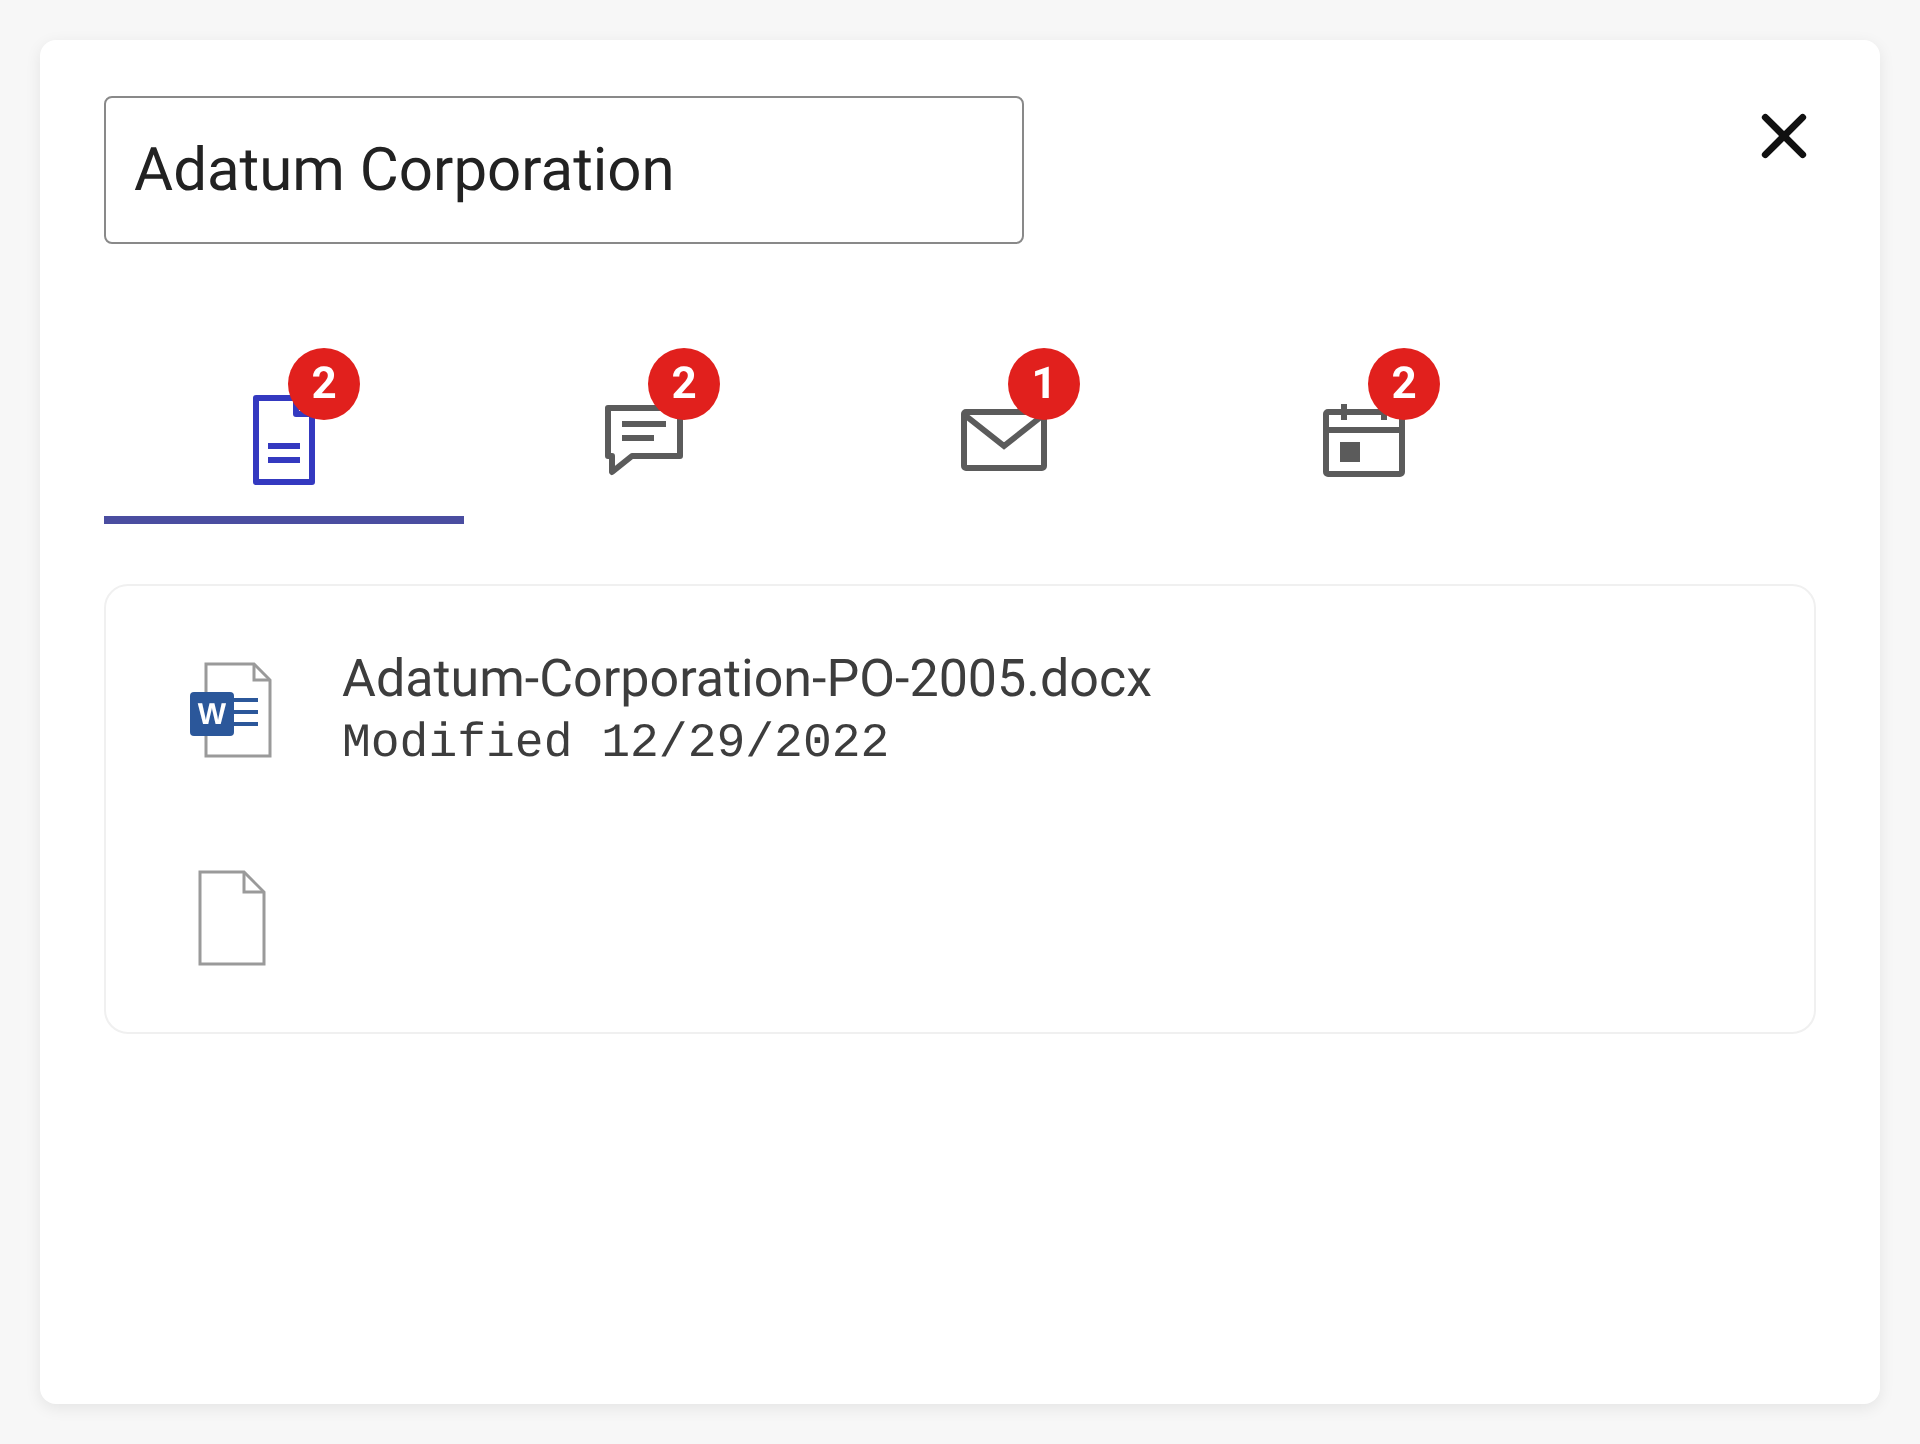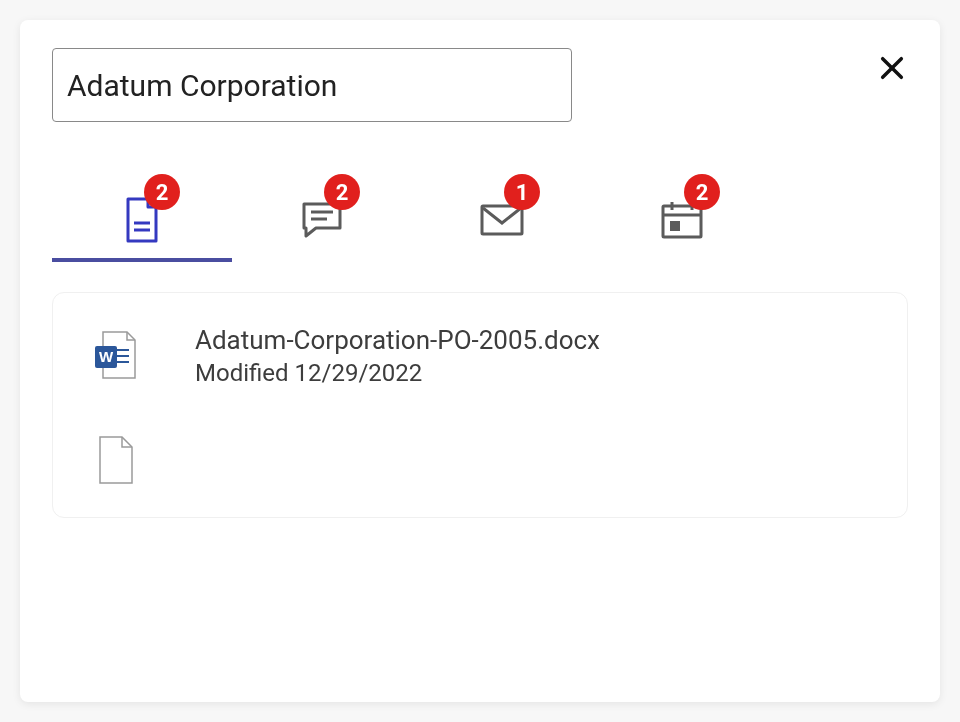--- a/index.html
+++ b/index.html
@@ -24,21 +24,21 @@
     position: absolute;
     top: 28px;
     right: 28px;
     background: none;
     border: none;
     cursor: pointer;
     padding: 4px;
     line-height: 0;
   }
   .search-input {
-    width: 520px;
+    width: 460px;
     height: 74px;
     border: 1px solid #898989;
     border-radius: 4px;
     font-size: 30px;
     padding: 0 14px;
     color: #222;
     outline: none;
     font-family: inherit;
   }
   .tabs {
@@ -97,30 +97,31 @@
     padding: 24px 40px;
     cursor: pointer;
   }
   .file-icon {
     width: 46px;
     display:flex;
     justify-content:center;
     line-height:0;
   }
   .file-text {
-    margin-left: 56px;
+    margin-left: 32px;
   }
   .file-name {
     font-size: 26px;
     color: #3d3d3d;
   }
   .file-meta {
     font-size: 24px;
     color: #3d3d3d;
     margin-top: 4px;
+    font-family: Liberation Mono, monospace;
   }
 </style>
 </head>
 <body>
 
 <div class="card">
 
   <button class="close-btn">
     <span>
       <svg width="32" height="32" viewBox="0 0 24 24" fill="none" stroke="#111" stroke-width="2.6" stroke-linecap="round">

